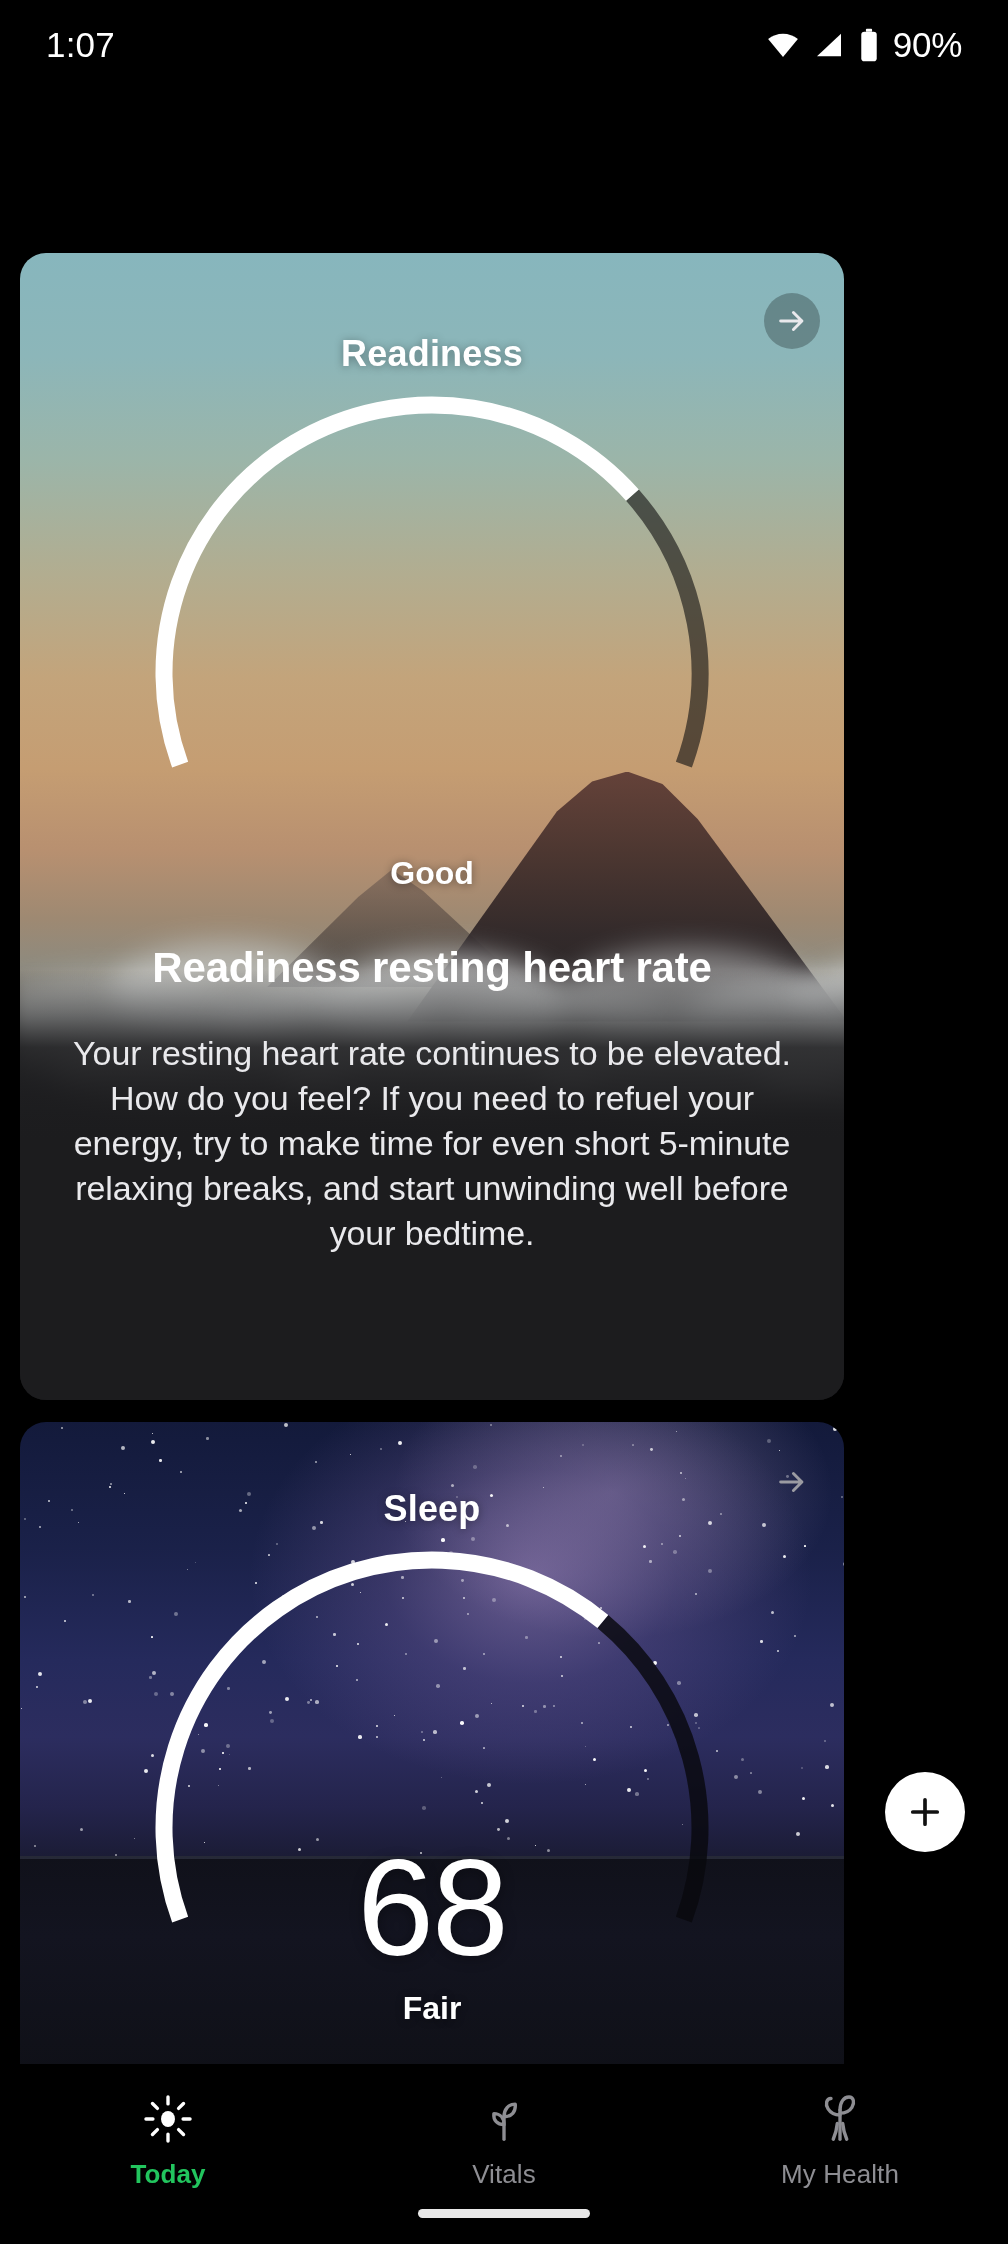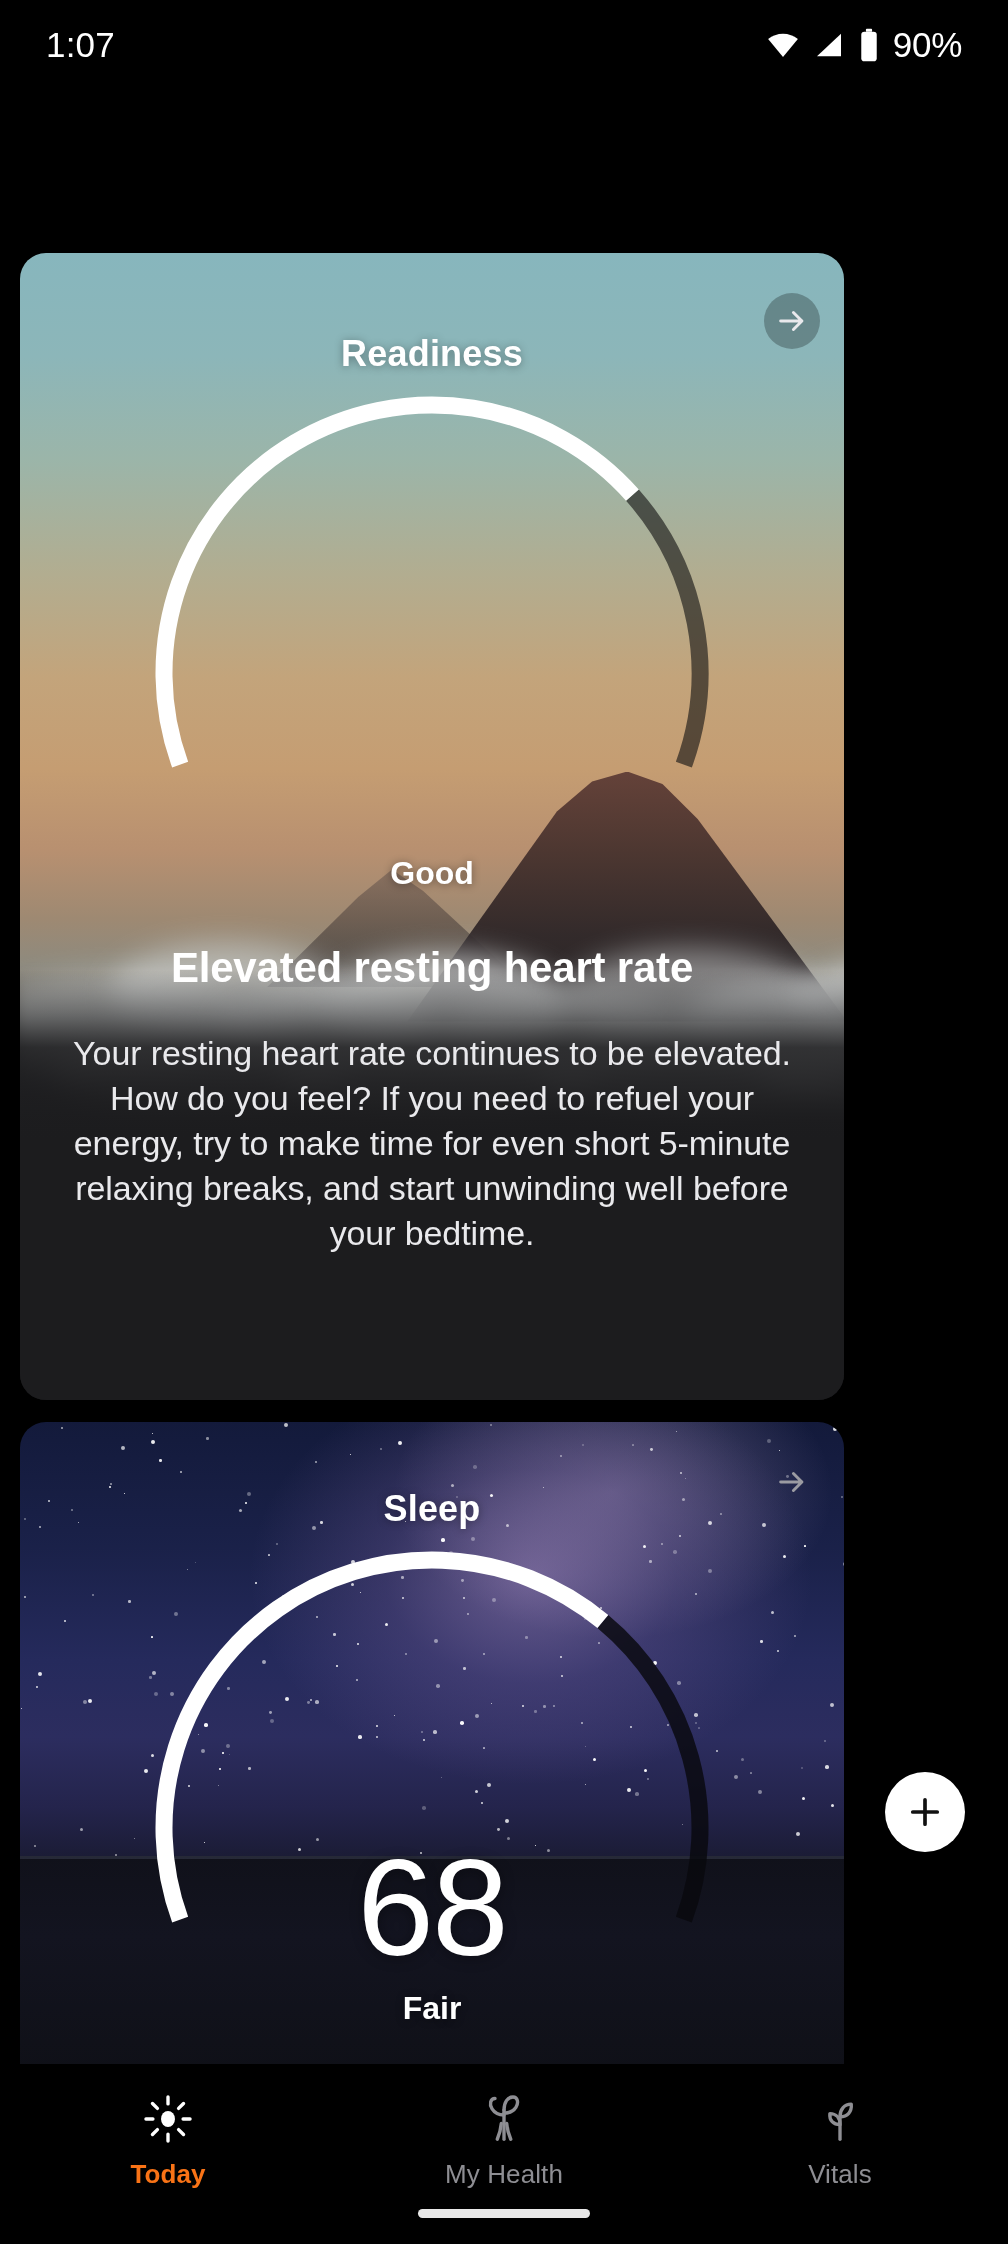--- a/index.html
+++ b/index.html
@@ -187,21 +187,21 @@
 
   
   .bottomnav{
     position:absolute; left:0; bottom:0; width:1008px; height:180px;
     background:#000; display:flex; align-items:flex-start; padding-top:28px; z-index:30;
   }
   .navitem{
     flex:1; display:flex; flex-direction:column; align-items:center; gap:13px; cursor:pointer;
   }
   .navitem .nav-label{ font-size:26px; font-weight:700; letter-spacing:.1px; }
-  .navitem.active .nav-label{ color:#f97316; }
+  .navitem.active .nav-label{ color:#22c55e; }
   .navitem:not(.active) .nav-label{ color:#8e8e93; font-weight:400; }
   .home-indicator{
     position:absolute; left:50%; transform:translateX(-50%); bottom:26px;
     width:172px; height:9px; border-radius:5px; background:#e8e8e8; z-index:31;
   }
 </style>
 </head>
 <body>
 
 <div id="phone">
@@ -255,21 +255,21 @@
     </div>
 
     <svg class="gauge" viewBox="0 0 740 420">
       <path id="ready-track" d="M 570.41 114.07 A 268 268 0 0 1 621.84 383.66" fill="none" stroke="rgba(20,20,20,0.62)" stroke-width="17" stroke-linecap="butt"></path>
       <path id="ready-prog" d="M 118.16 383.66 A 268 268 0 0 1 570.41 114.07" fill="none" stroke="#ffffff" stroke-width="17" stroke-linecap="butt"></path>
     </svg>
 
     <div class="score-label">Good</div>
 
     <div class="insight">
-      <h2>Elevated resting heart rate</h2>
+      <h2>Readiness resting heart rate</h2>
       <p>Your resting heart rate continues to be elevated. How do you feel? If you need to refuel your energy, try to make time for even short 5-minute relaxing breaks, and start unwinding well before your bedtime.</p>
     </div>
   </div>
 
   <div class="card" id="sleep-card">
     <div class="card-bg bg-sleep">
       <div class="stars" id="sleep-stars">
           <div class="star" style="width: 3.3px; height: 3.3px; left: 782px; top: 375px; opacity: 0.93;"></div>
           <div class="star" style="width: 1.3px; height: 1.3px; left: 178px; top: 312px; opacity: 0.6;"></div>
           <div class="star" style="width: 2.3px; height: 2.3px; left: 541px; top: 253px; opacity: 0.82;"></div>
@@ -542,36 +542,36 @@
           <path d="M18.9 5.1 16.7 7.3"></path>
             <path d="M7.3 16.7 5.1 18.9"></path>
         </g>
       </svg>
       <div class="nav-label">Today</div>
     </div>
 
     <div class="navitem">
       <svg width="54" height="54" viewBox="0 0 24 24">
         <g fill="none" stroke="#8e8e93" stroke-width="1.5" stroke-linecap="round" stroke-linejoin="round">
+          <path d="M12 21c0-4 0-7.5 0-10"></path>
+          <path d="M12 11c0-3.4 2-5.6 5-5.6.3 3.4-1.6 5.6-5 5.6z"></path>
+          <path d="M12 14.5c-3 0-4.8-1.9-4.5-4.9 2.8 0 4.5 1.9 4.5 4.9z"></path>
+        </g>
+      </svg>
+      <div class="nav-label">Vitals</div>
+    </div>
+
+    <div class="navitem">
+      <svg width="54" height="54" viewBox="0 0 24 24">
+        <g fill="none" stroke="#8e8e93" stroke-width="1.5" stroke-linecap="round" stroke-linejoin="round">
           <path d="M12 21V8"></path>
           <path d="M12 8c0-3.4 1.6-5.8 4-5.8 2.1 0 2.6 2.6 1.3 4.6-1.2 1.9-3.2 2.6-5.3 2.6"></path>
           <path d="M12 10.2c-2.1 0-4.1-.8-5.3-2.7C5.4 5.5 5.9 2.9 8 2.9"></path>
           <path d="M9 21c1-2.4 1.6-4.6 1.8-7"></path>
           <path d="M15 21c-1-2.4-1.6-4.6-1.8-7"></path>
         </g>
       </svg>
       <div class="nav-label">My Health</div>
     </div>
-
-    <div class="navitem">
-      <svg width="54" height="54" viewBox="0 0 24 24">
-        <g fill="none" stroke="#8e8e93" stroke-width="1.5" stroke-linecap="round" stroke-linejoin="round">
-          <path d="M12 21c0-4 0-7.5 0-10"></path>
-          <path d="M12 11c0-3.4 2-5.6 5-5.6.3 3.4-1.6 5.6-5 5.6z"></path>
-          <path d="M12 14.5c-3 0-4.8-1.9-4.5-4.9 2.8 0 4.5 1.9 4.5 4.9z"></path>
-        </g>
-      </svg>
-      <div class="nav-label">Vitals</div>
-    </div>
   </div>
 
   <div class="home-indicator"></div>
 </div>
 
 </body></html>

